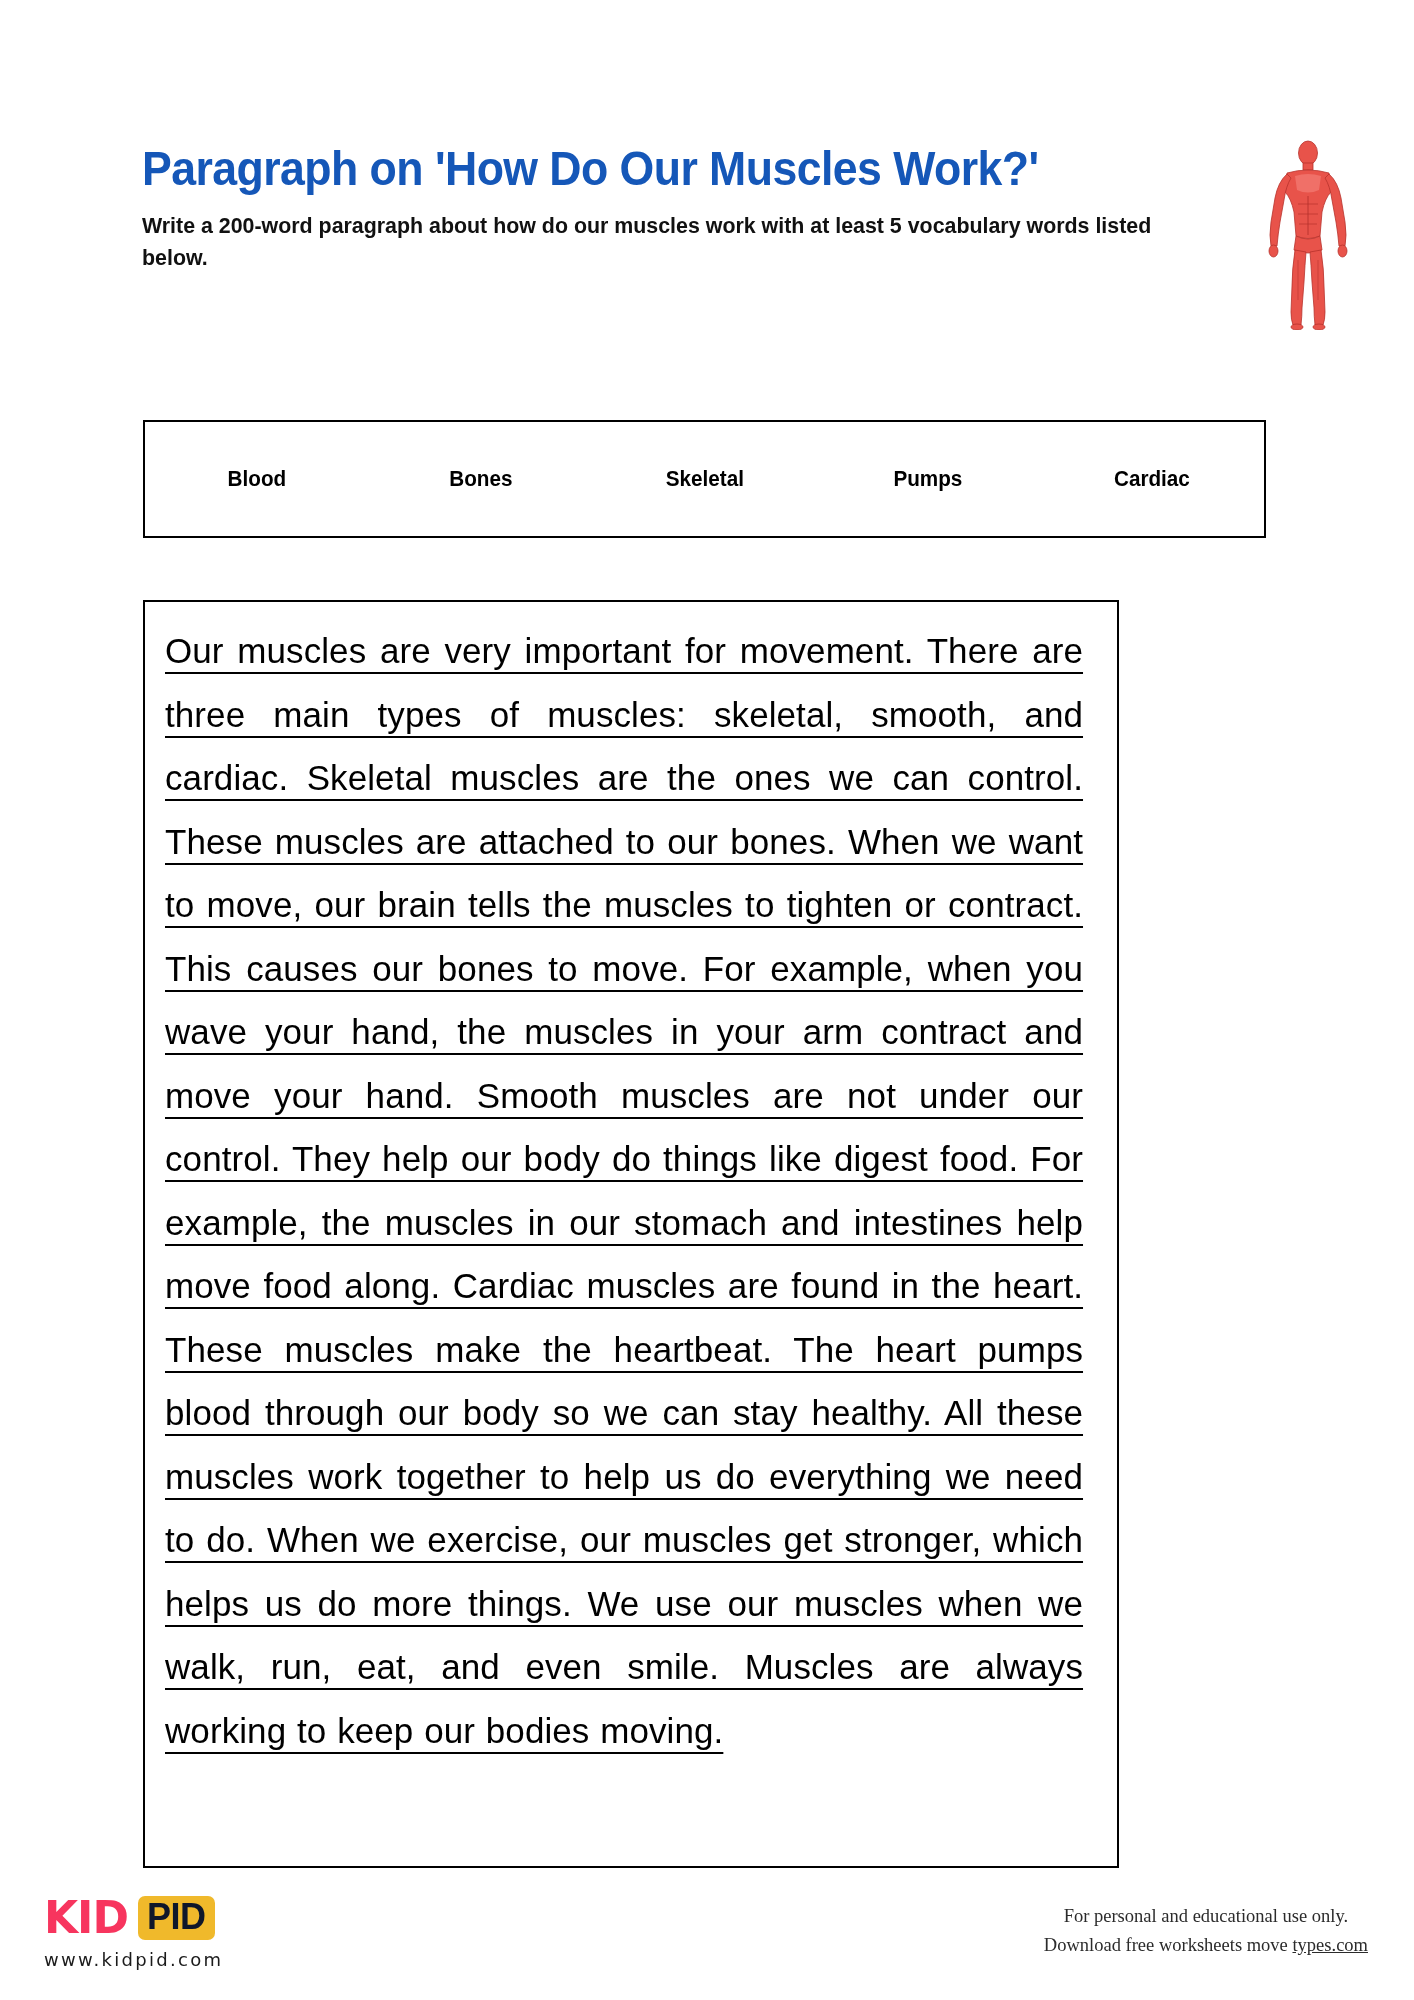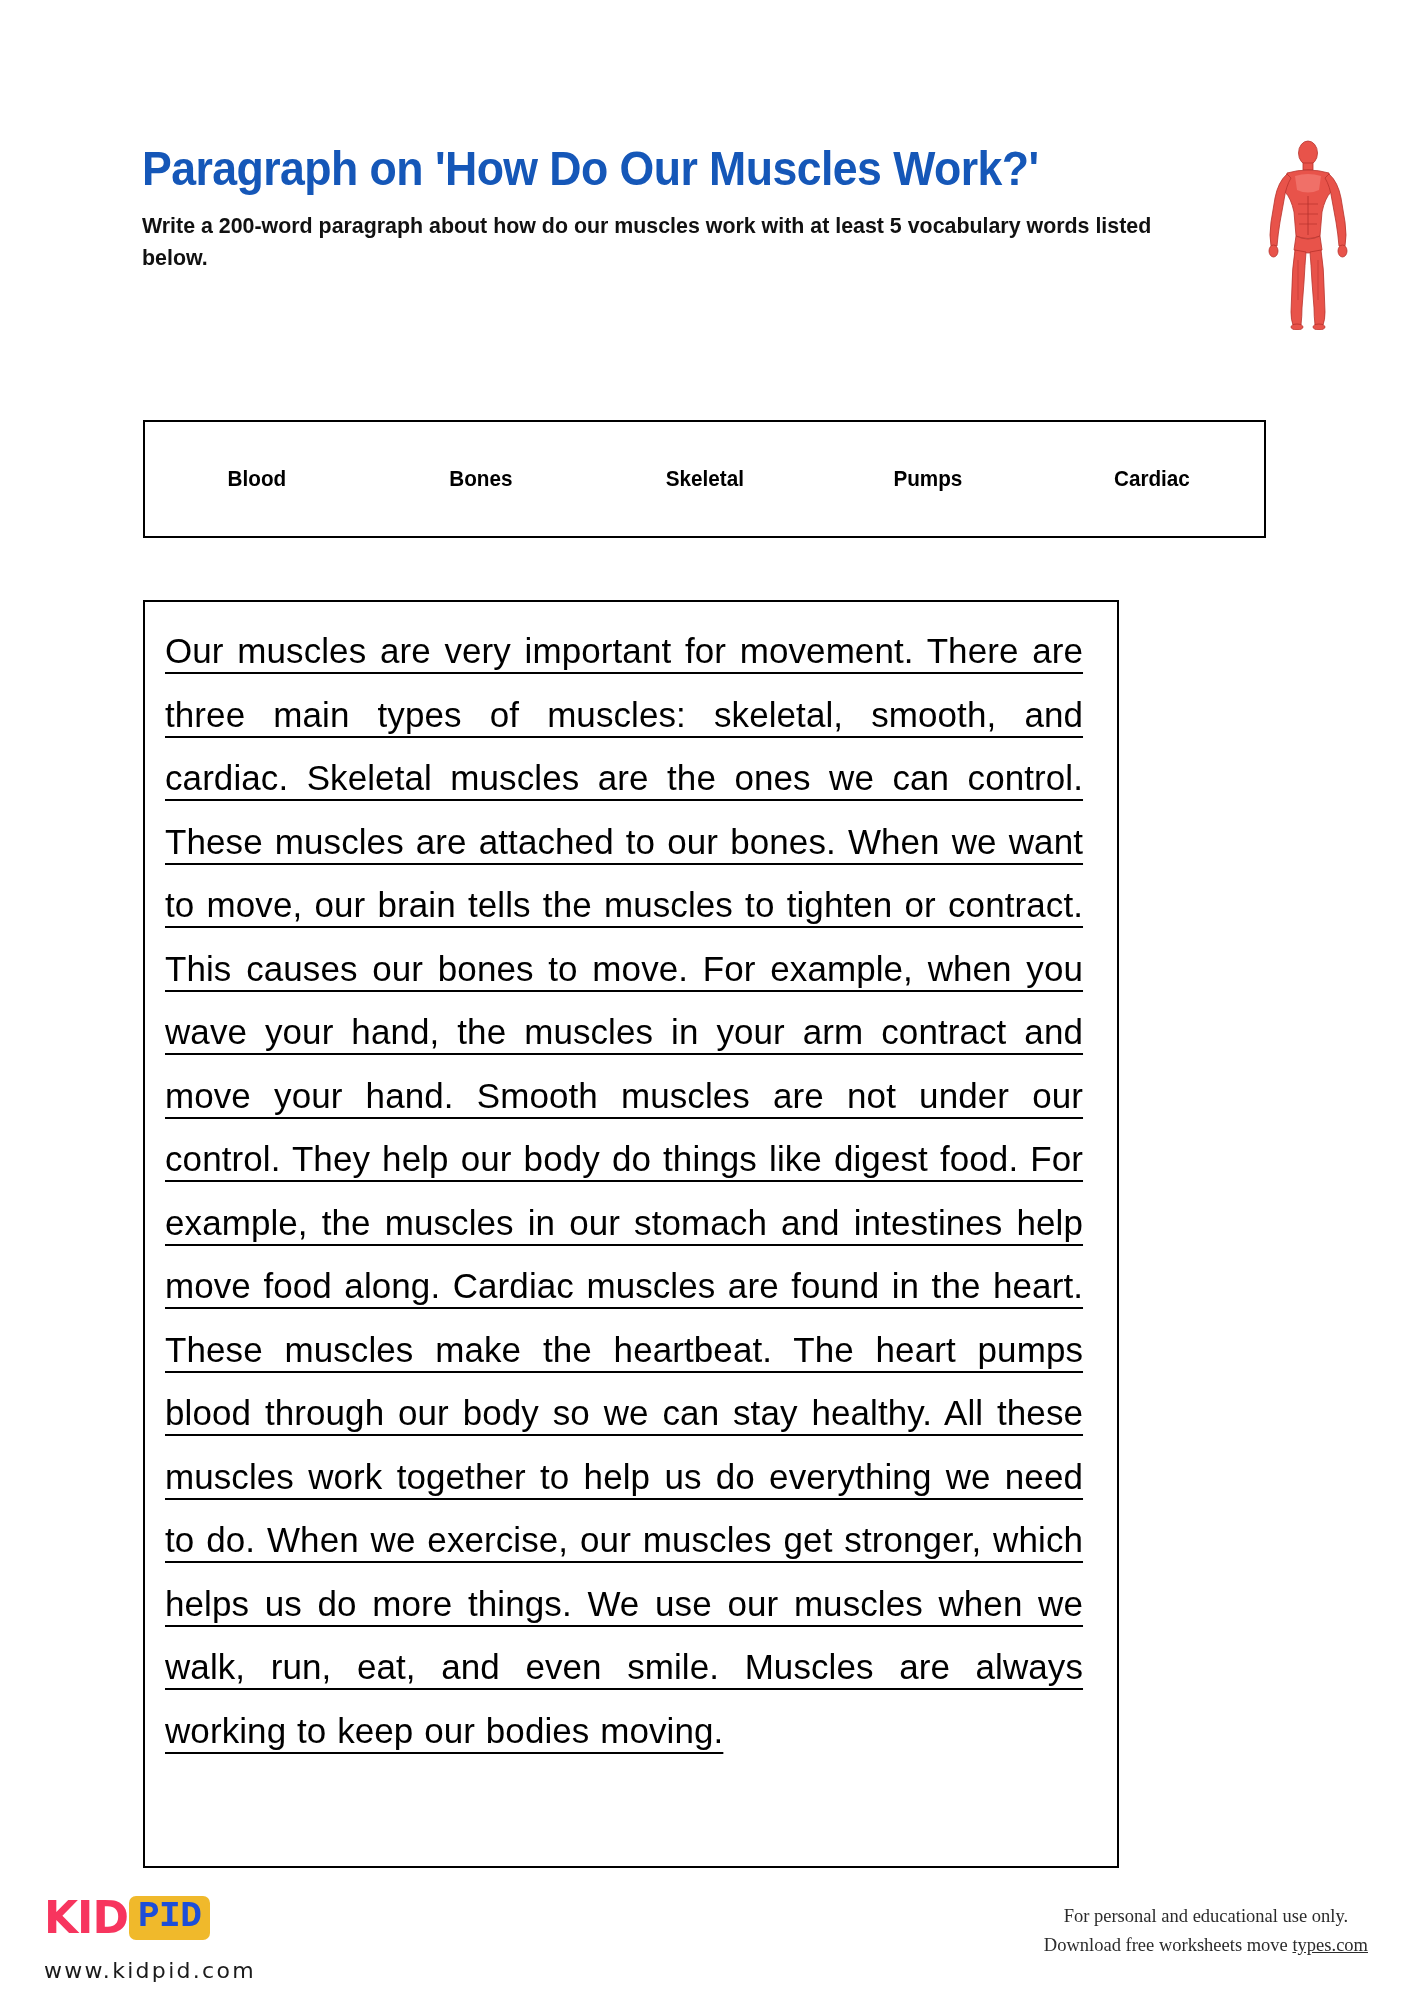--- a/index.html
+++ b/index.html
@@ -127,37 +127,37 @@
   }
   #logo-kid {
     font-family: "DejaVu Sans", sans-serif;
     font-weight: bold;
     font-size: 44px;
     color: #f7355e;
     letter-spacing: -1px;
     line-height: 1;
   }
   #logo-pid {
-    font-family: Liberation Mono, monospace;
+    font-family: Liberation Sans, sans-serif;
     font-weight: bold;
     font-size: 36px;
-    color: #1d4ed8;
+    color: #0f172a;
     background: #f0b92b;
     border-radius: 7px;
     padding: 3px 9px 5px 9px;
     letter-spacing: -0.5px;
     line-height: 1;
-    margin-left: 1px;
+    margin-left: 10px;
   }
   #logo-url {
     font-family: "DejaVu Sans", sans-serif;
-    font-size: 22px;
+    font-size: 18px;
     color: #1b1b1b;
     letter-spacing: 2.3px;
-    margin-top: 16px;
+    margin-top: 7px;
   }
   #footer-note {
     position: absolute;
     right: 46px;
     top: 1902px;
     text-align: center;
     font-family: "Liberation Serif", serif;
     font-size: 18.5px;
     color: #2b2b2b;
     line-height: 1.55;

